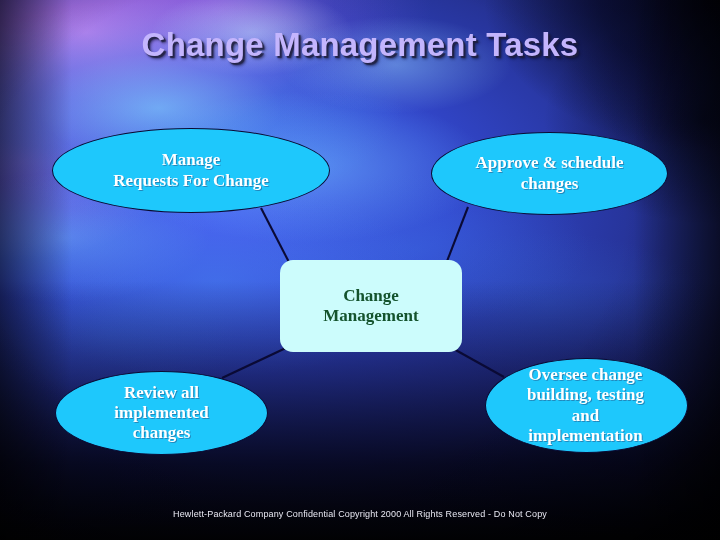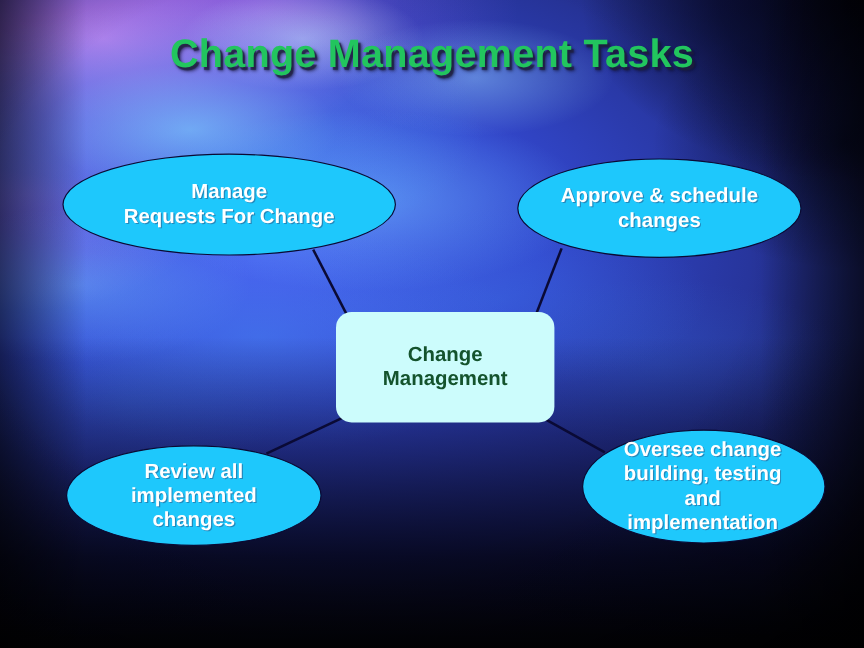--- a/index.html
+++ b/index.html
@@ -71,39 +71,39 @@
   #slide-title {
     position: absolute;
     left: 0;
     top: 26px;
     width: 720px;
     text-align: center;
     font-family: "Liberation Sans", sans-serif;
     font-weight: bold;
     font-size: 33px;
     letter-spacing: 0.2px;
-    color: #22c55e;
+    color: #c4b5fd;
     text-shadow: 2px 2px 1px rgba(30,30,60,0.85), 3px 3px 3px rgba(10,10,35,0.55);
     white-space: nowrap;
   }
 
   
   #connectors {
     position: absolute;
     inset: 0;
   }
 
   
   .node {
     position: absolute;
     display: flex;
     align-items: center;
     justify-content: center;
     text-align: center;
-    font-family: Liberation Sans, sans-serif;
+    font-family: Liberation Serif, serif;
     font-weight: bold;
     line-height: 1.18;
   }
   .oval {
     background: #1ec8fc;
     border: 1.4px solid #0a0a33;
     border-radius: 50%;
     color: #ffffff;
     font-size: 17px;
     text-shadow: 1px 1px 0 rgba(40,60,110,0.45);
@@ -196,14 +196,15 @@
 changes</span>
   </div>
 
   <div class="node oval oval-overflow" id="node-oversee-change">
     <span class="node-text">Oversee change
 building, testing
 and
 implementation</span>
   </div>
 
+  <div id="footer-note">Hewlett-Packard Company Confidential Copyright 2000 All Rights Reserved - Do Not Copy</div>
 
 </div>
 
 </body></html>

